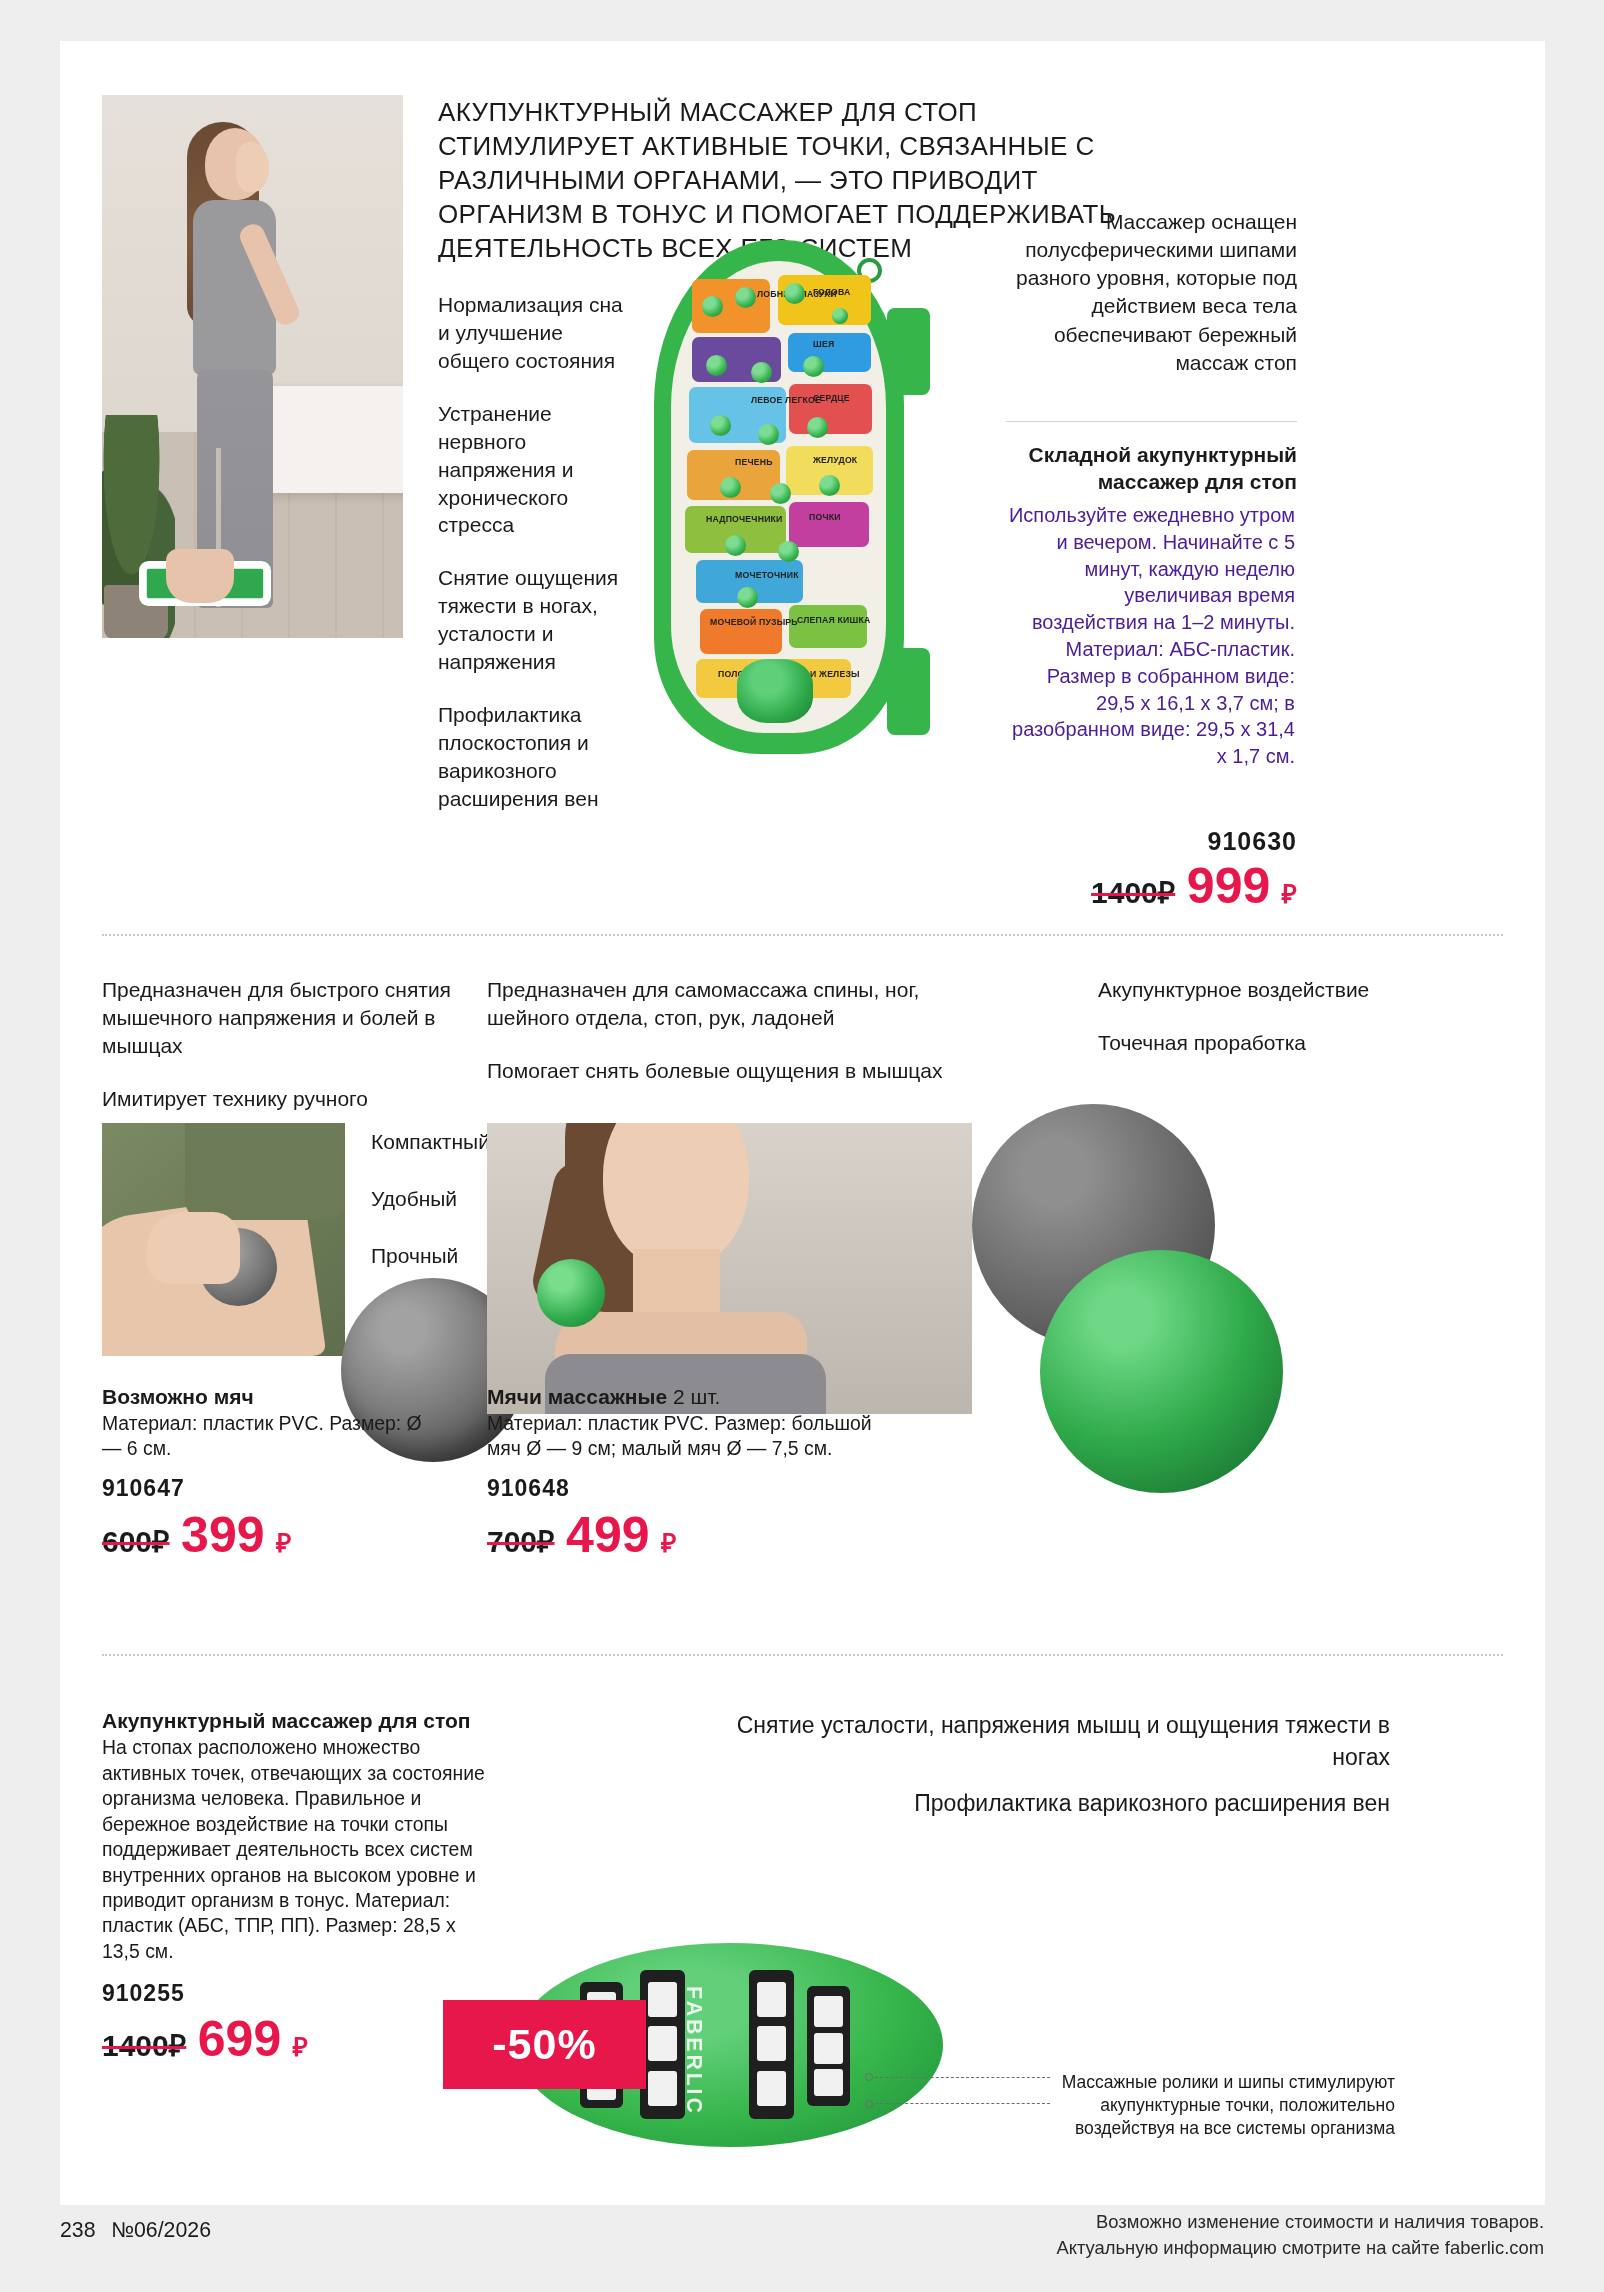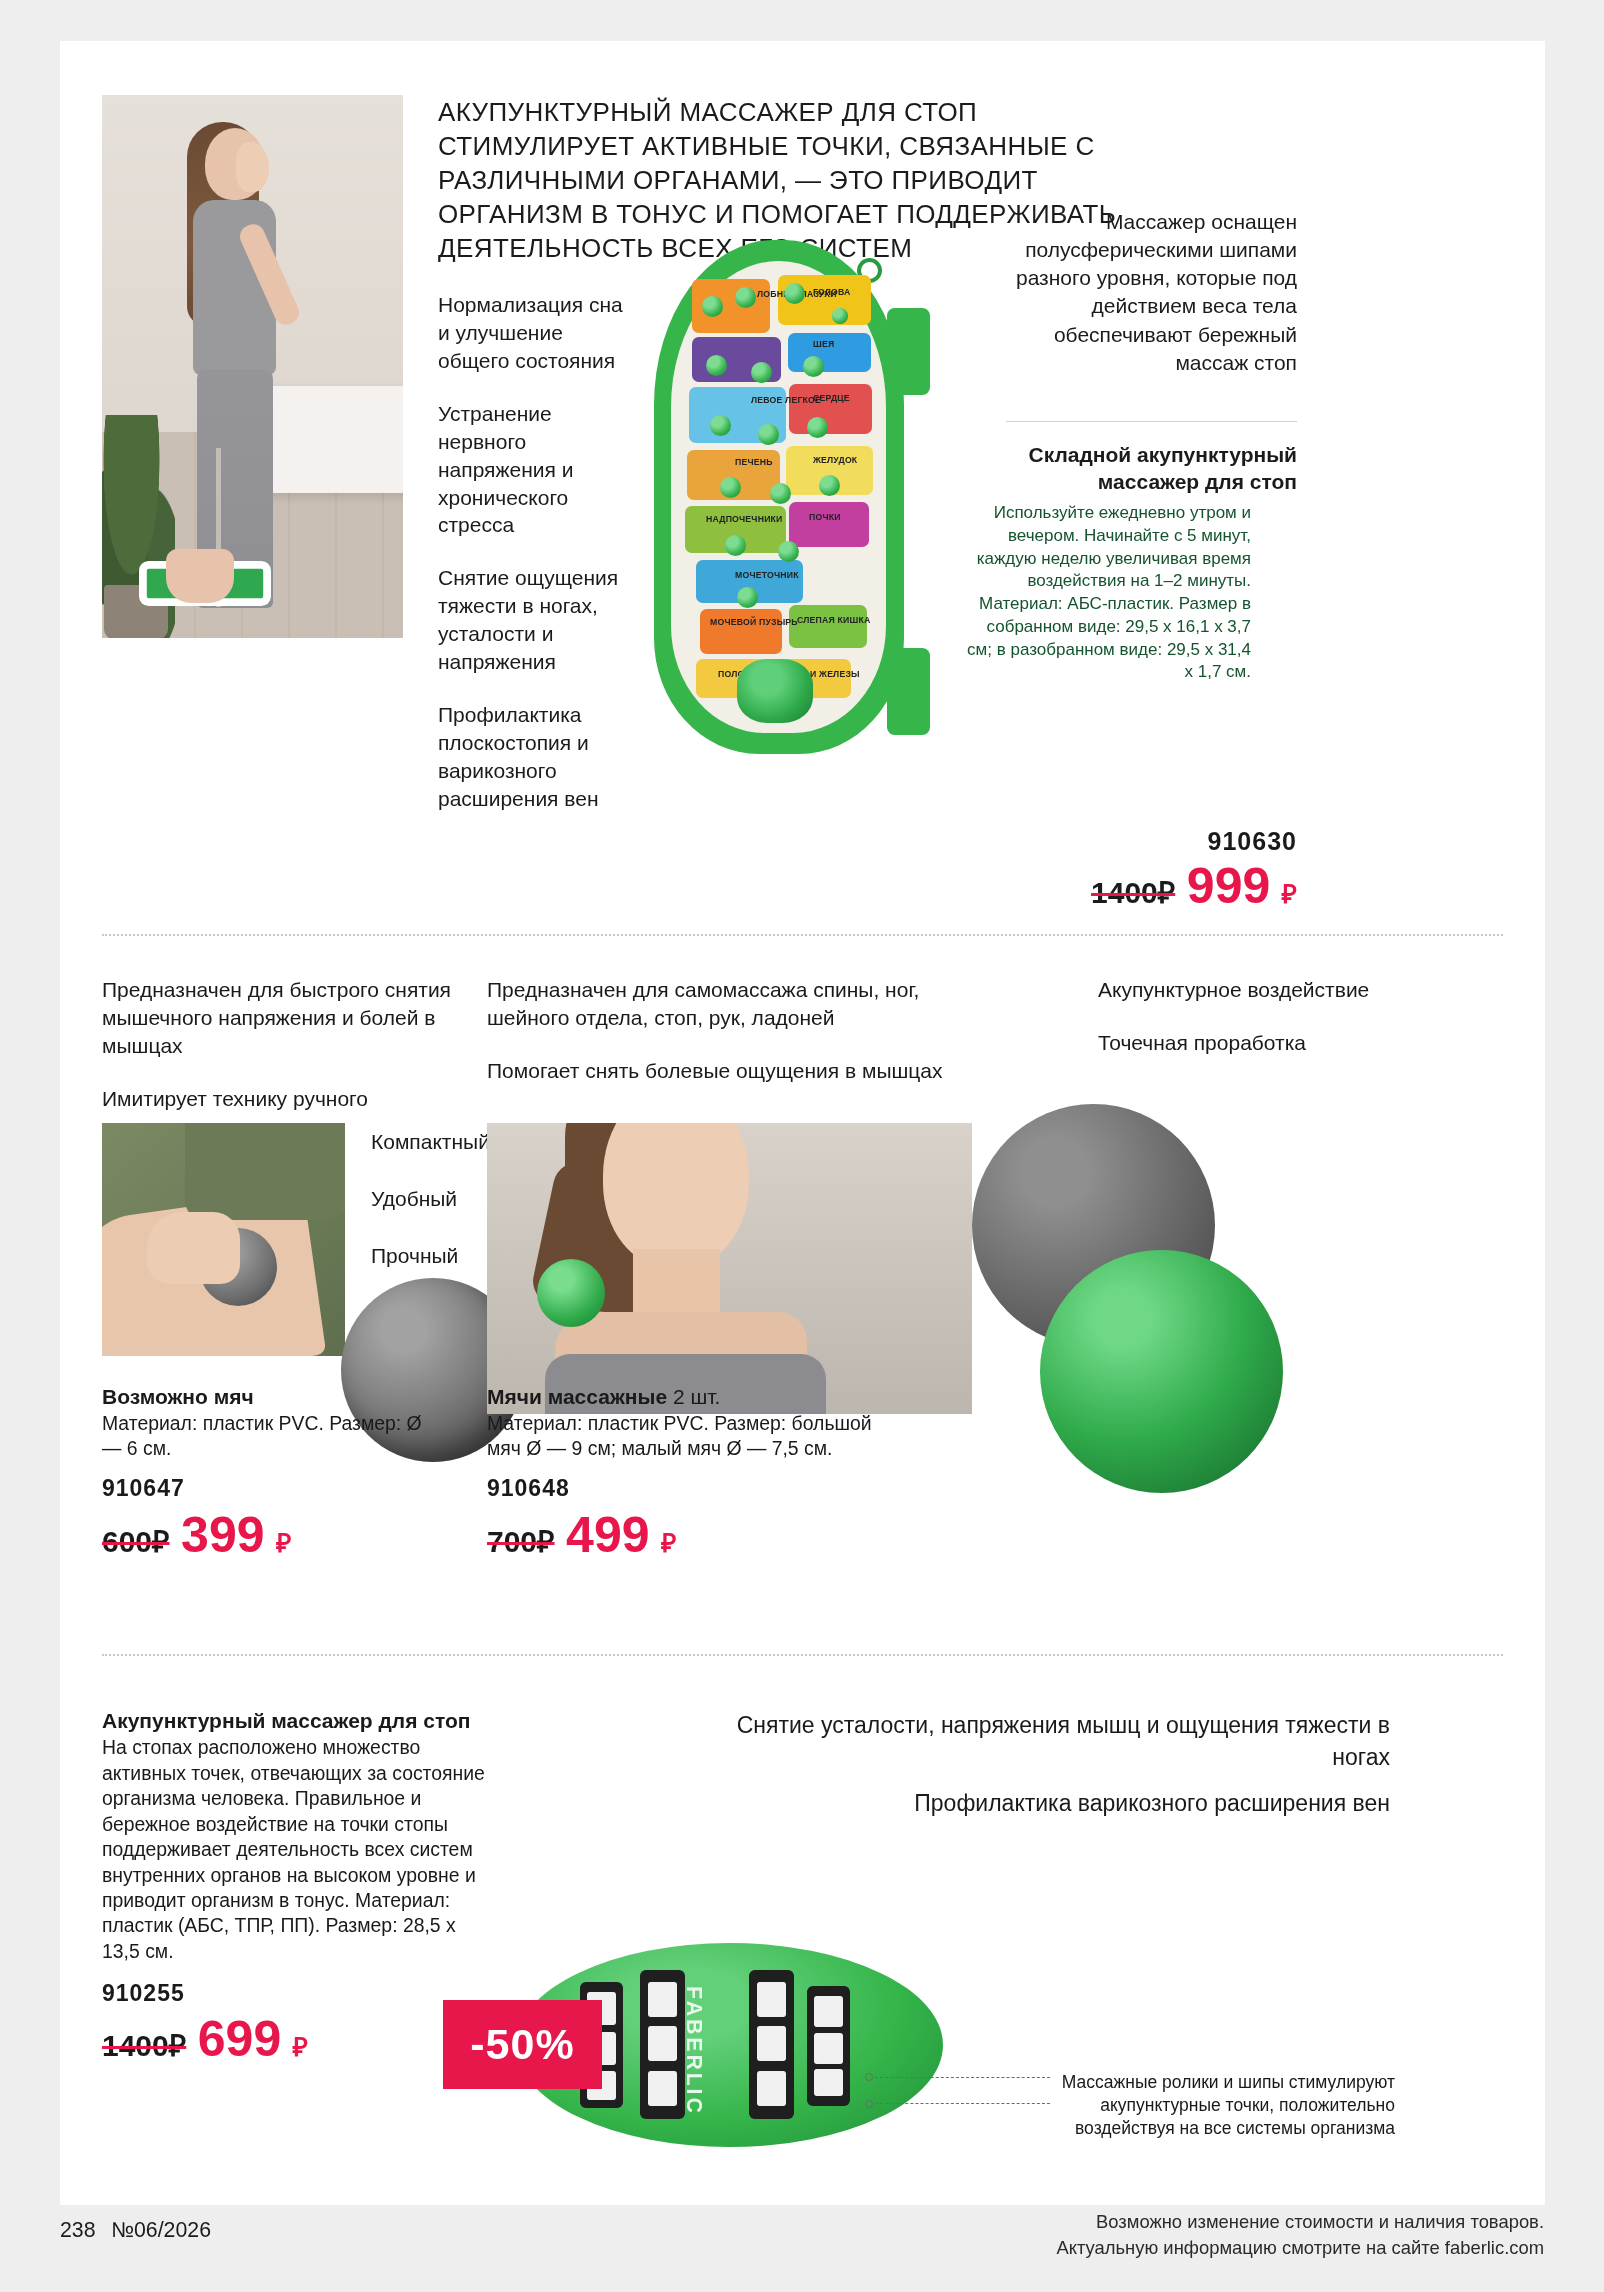--- a/index.html
+++ b/index.html
@@ -76,22 +76,22 @@
   .fd-dot.s { width:15.5px; height:15.5px; }
   .fd-knob { position:absolute; left:95px; top:419px; width:76px; height:64px;
      background: radial-gradient(circle at 40% 32%, #5fd079 0 24%, #2ea94a 62%, #1c7c33 100%);
      border-radius:40%; }
 
   .s1-right { position:absolute; left:946px; top:167px; width:291px; text-align:right; }
   .s1-right .para1 { font-size:21px; line-height:1.34; color:#1b1b1b; }
   .s1-divider { position:absolute; left:946px; top:380px; width:291px; height:1px; background:#d2d2d2; }
   .s1-prodtitle { position:absolute; left:946px; top:400px; width:291px; text-align:right;
      font-size:21px; font-weight:bold; line-height:1.3; color:#1b1b1b; }
-  .s1-proddesc { position:absolute; left:900px; top:461px; width:291px; text-align:right;
-     font-size:17px; line-height:1.34; color:#14532d; }
+  .s1-proddesc { position:absolute; left:944px; top:461px; width:291px; text-align:right;
+     font-size:20px; line-height:1.34; color:#4c1d95; }
   .s1-code { position:absolute; left:946px; top:786px; width:291px; text-align:right;
      font-size:25px; font-weight:bold; letter-spacing:1px; }
   .price-row { display:flex; align-items:baseline; justify-content:flex-end; gap:11.6px; }
   .price-old { font-size:30px; font-weight:bold; color:#1b1b1b; text-decoration: line-through; text-decoration-color:#e8174b; text-decoration-thickness:2.9px; }
   .price-new { font-size:50px; font-weight:bold; color:#e8174b; line-height:1; }
   .price-cur { font-size:26px; font-weight:bold; color:#e8174b; }
   .s1-price { position:absolute; left:946px; top:820px; width:291px; }
 
   .dashed { position:absolute; left:42px; width:1401px; height:0;
     border-top: 2.9px dotted #c9c9c9; }
@@ -156,21 +156,21 @@
   .s3-right p { margin:0 0 13.6px 0; }
 
   .massager3 { position:absolute; left:456px; top:252px; width:427px; height:204px; }
   .m3-body { position:absolute; inset:0; background: radial-gradient(ellipse at 40% 30%, #62cf79 0 18%, #35b54a 58%, #1e8c38 100%);
      border-radius: 50%/50%; }
   .m3-brand { position:absolute; left:190px; top:43px; font-size:21.3px; font-weight:bold; color:#e9f7ec;
      letter-spacing:2.9px; transform: rotate(90deg); transform-origin: left top; }
   .m3-roller { position:absolute; background:#1f1f1f; border-radius:5.8px; }
   .m3-roller i { position:absolute; background:#f1f1f1; border-radius:2.9px; }
 
-  .badge50 { position:absolute; left:383px; top:309px; width:159px; height:89px; background:#e8174b;
+  .badge50 { position:absolute; left:383px; top:309px; width:203px; height:89px; background:#e8174b;
      display:flex; align-items:center; justify-content:center;
      color:#fff; font-size:43px; font-weight:bold; letter-spacing:1px; }
 
   .callout { position:absolute; left:995px; top:380px; width:340px; text-align:right;
      font-size:17.5px; line-height:1.32; }
   .leader { position:absolute; left:815px; top:386px; width:175px; height:0; border-top:1.9px dashed #6b6b6b; }
   .leader2 { position:absolute; left:815px; top:412px; width:175px; height:0; border-top:1.9px dashed #6b6b6b; }
   .leaderdot { position:absolute; width:7.8px; height:7.8px; border:1.9px solid #6b6b6b; border-radius:50%; }
 
   .s3-code { font-size:23px; font-weight:bold; letter-spacing:1px; margin-top:15.5px; }

